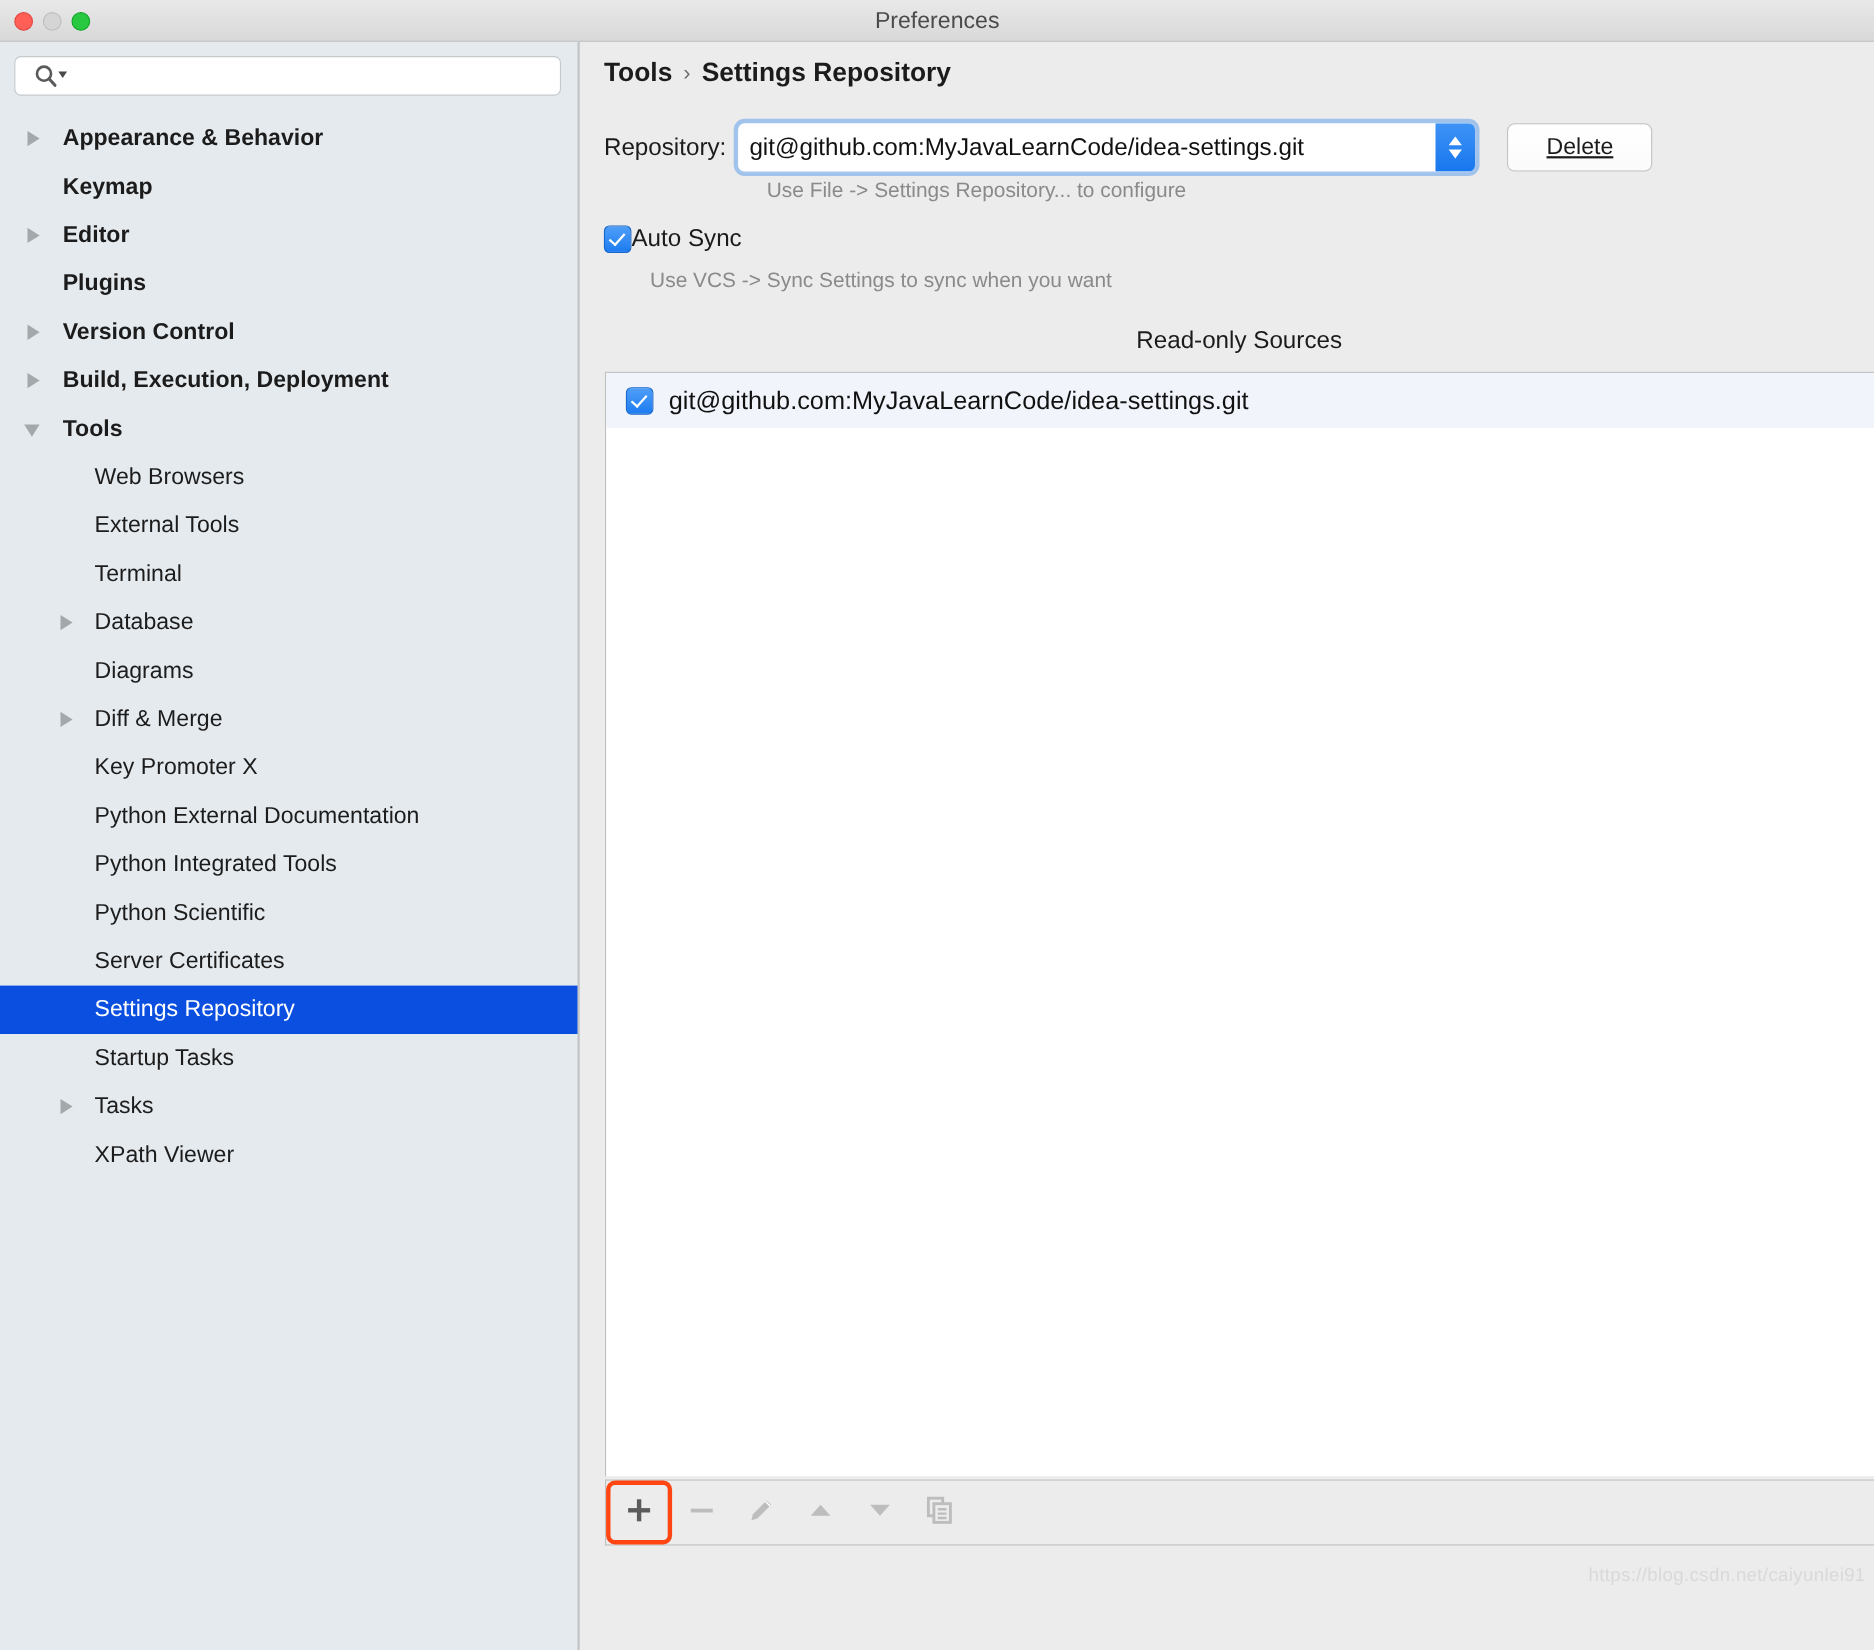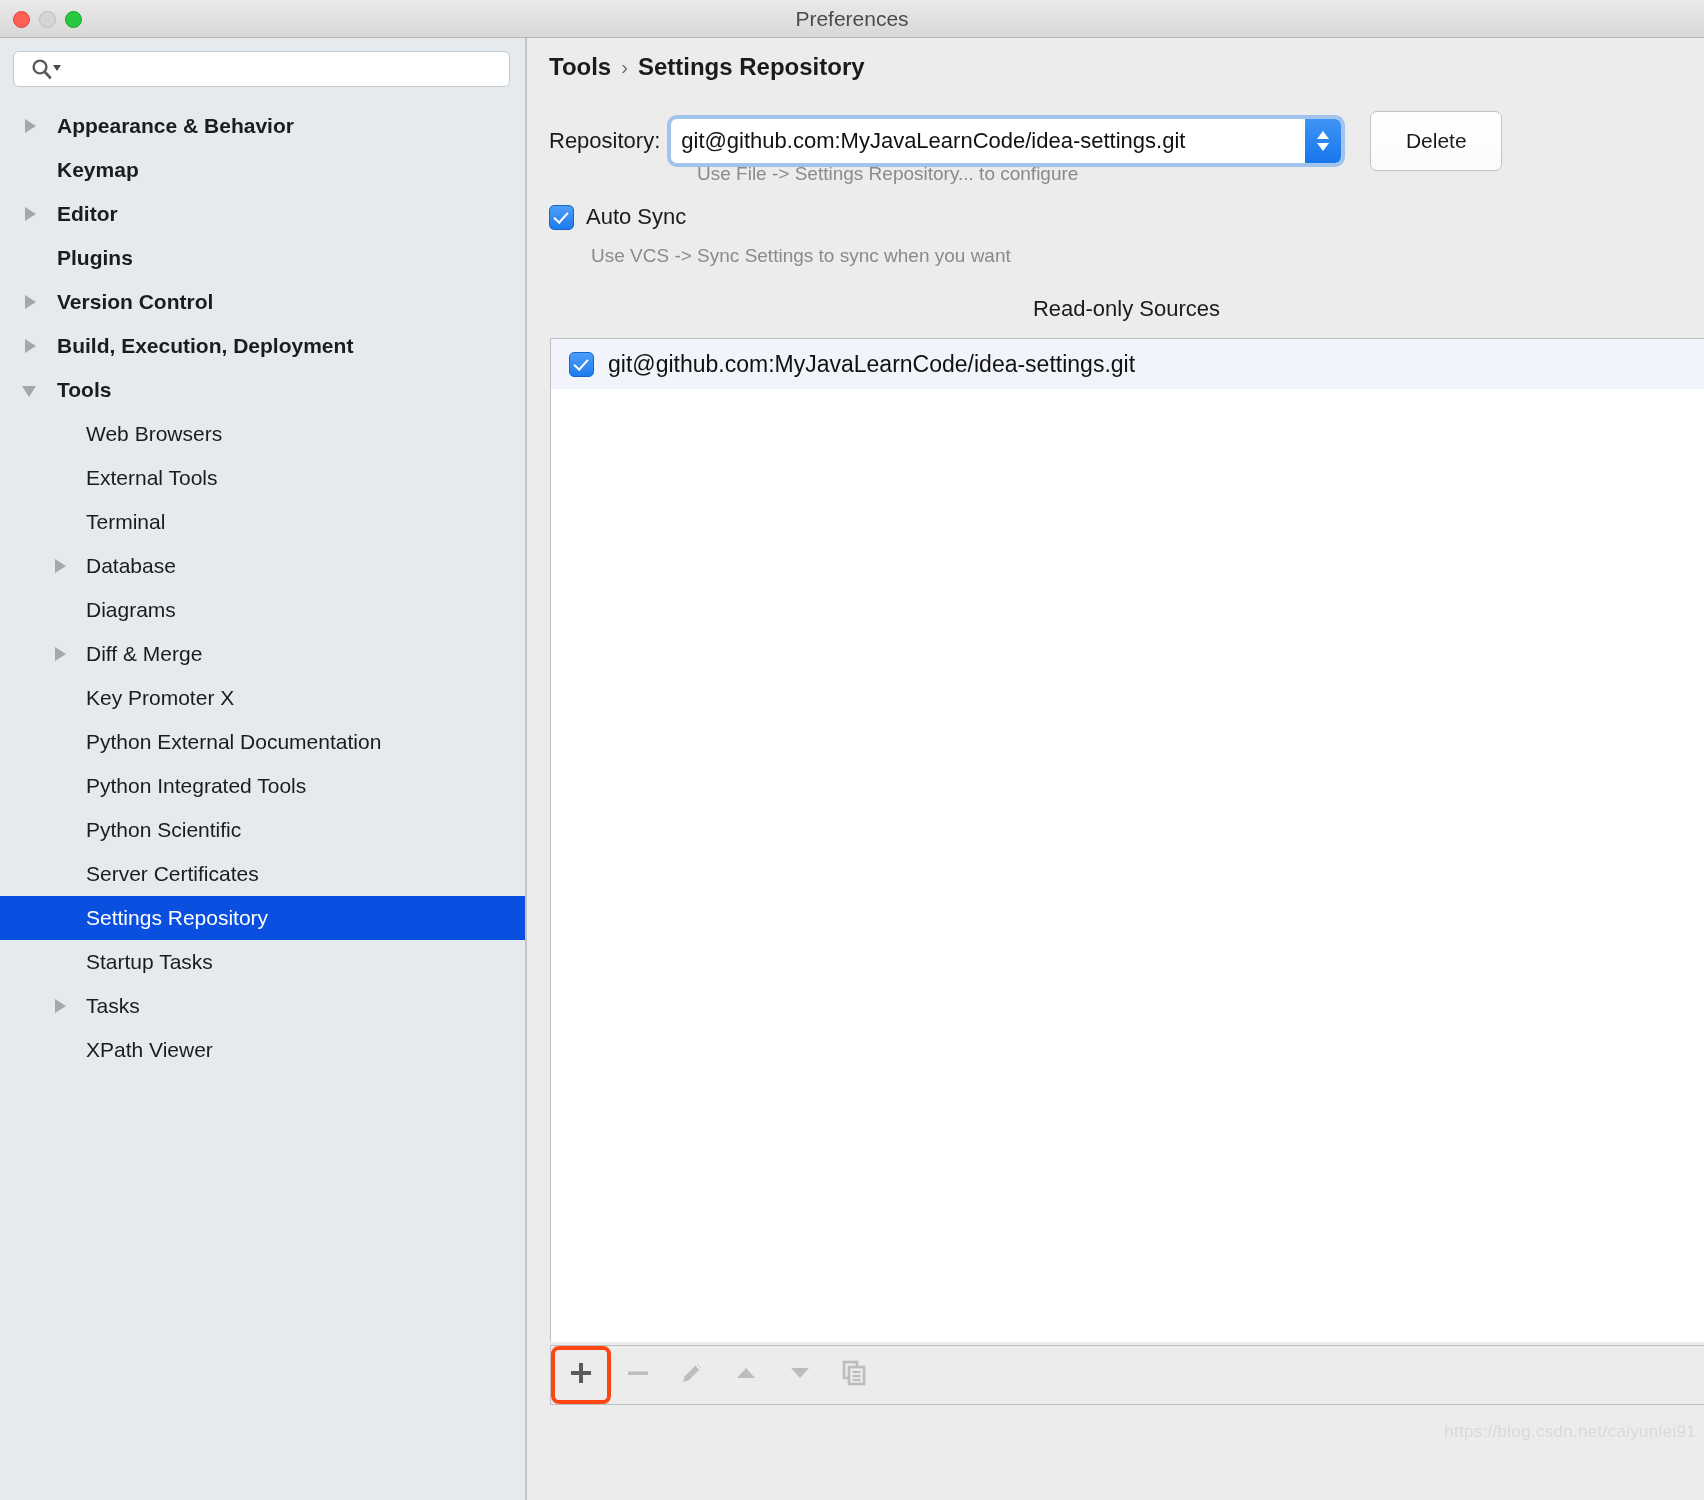--- a/index.html
+++ b/index.html
@@ -226,46 +226,46 @@
   }
   .chev {
     width: 0; height: 0; border-style: solid;
   }
   .chev.up   { border-width: 0 6px 8px 6px; border-color: transparent transparent #ffffff transparent; }
   .chev.down { border-width: 8px 6px 0 6px; border-color: #ffffff transparent transparent transparent; }
 
   .delete-btn {
     margin-left: 28px;
     width: 132px;
-    height: 60px;
+    height: 44px;
     background: linear-gradient(to bottom, #ffffff 0%, #fbfbfb 100%);
     border: 1px solid #c3c3c3;
     border-radius: 7px;
     font-size: 21px;
     color: #1b1b1b;
     font-family: "Liberation Sans", sans-serif;
     cursor: default;
     padding: 0;
+    text-decoration: underline;
   }
 
   .hint {
     position: absolute;
     font-size: 19px;
     color: #8a8a8a;
   }
   .hint-repo { top: 125px; left: 168px; }
   .hint-sync { top: 207px; left: 62px; }
 
   .autosync-row {
     position: absolute;
     top: 166px;
     left: 20px;
     display: flex;
     align-items: center;
-    gap: 12px;
   }
   .cb {
     width: 25px;
     height: 25px;
     border-radius: 5px;
     background: linear-gradient(to bottom, #4e9ef8 0%, #1d7cf0 100%);
     border: 1px solid #1766cc;
     box-sizing: border-box;
     position: relative;
     flex: none;

